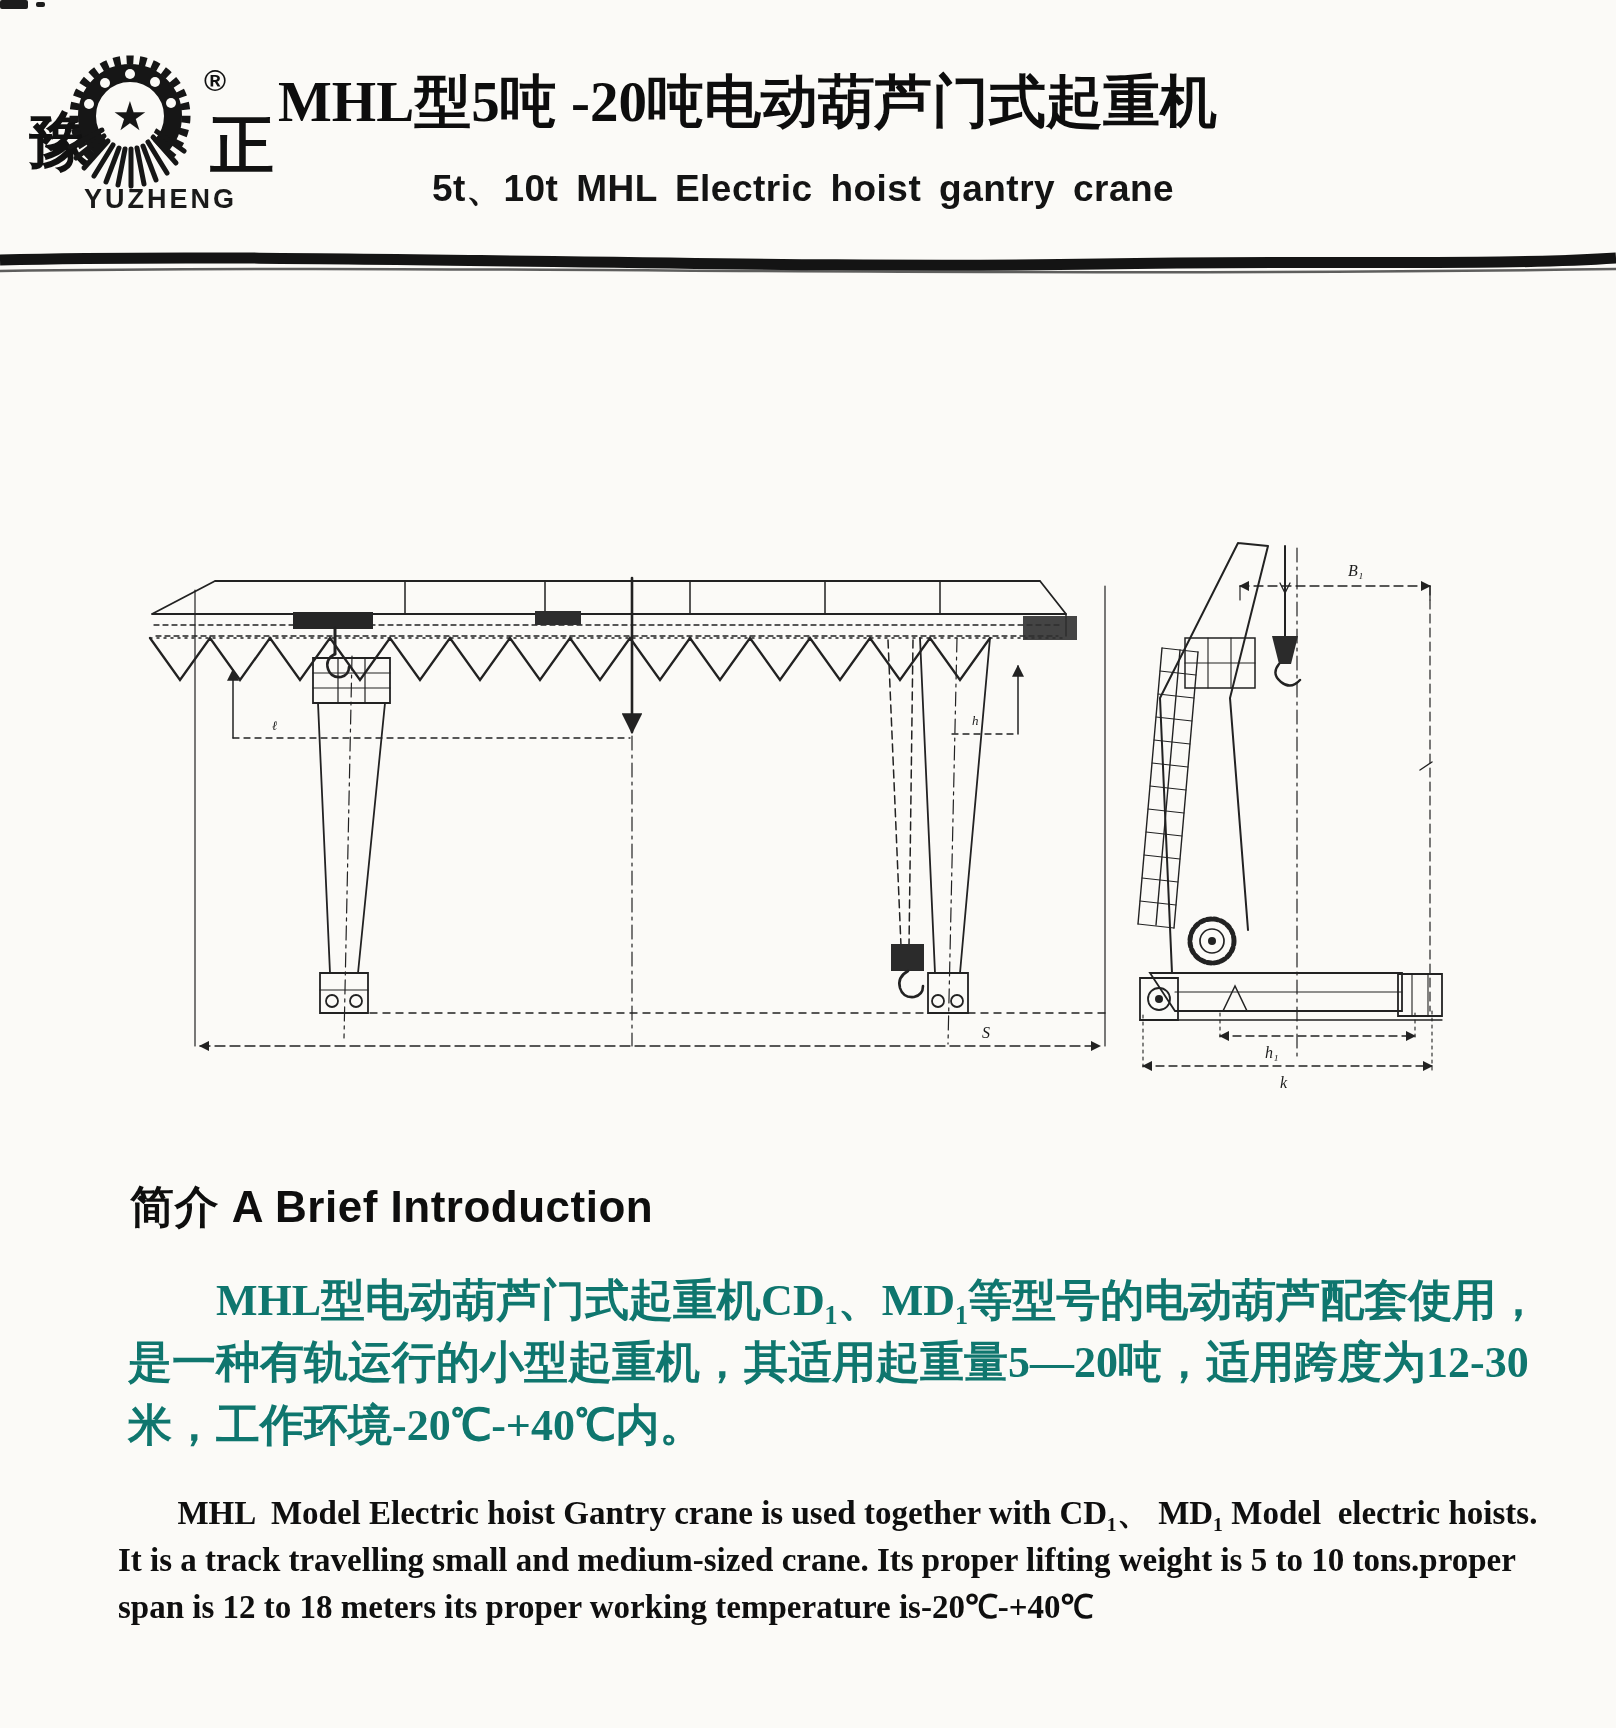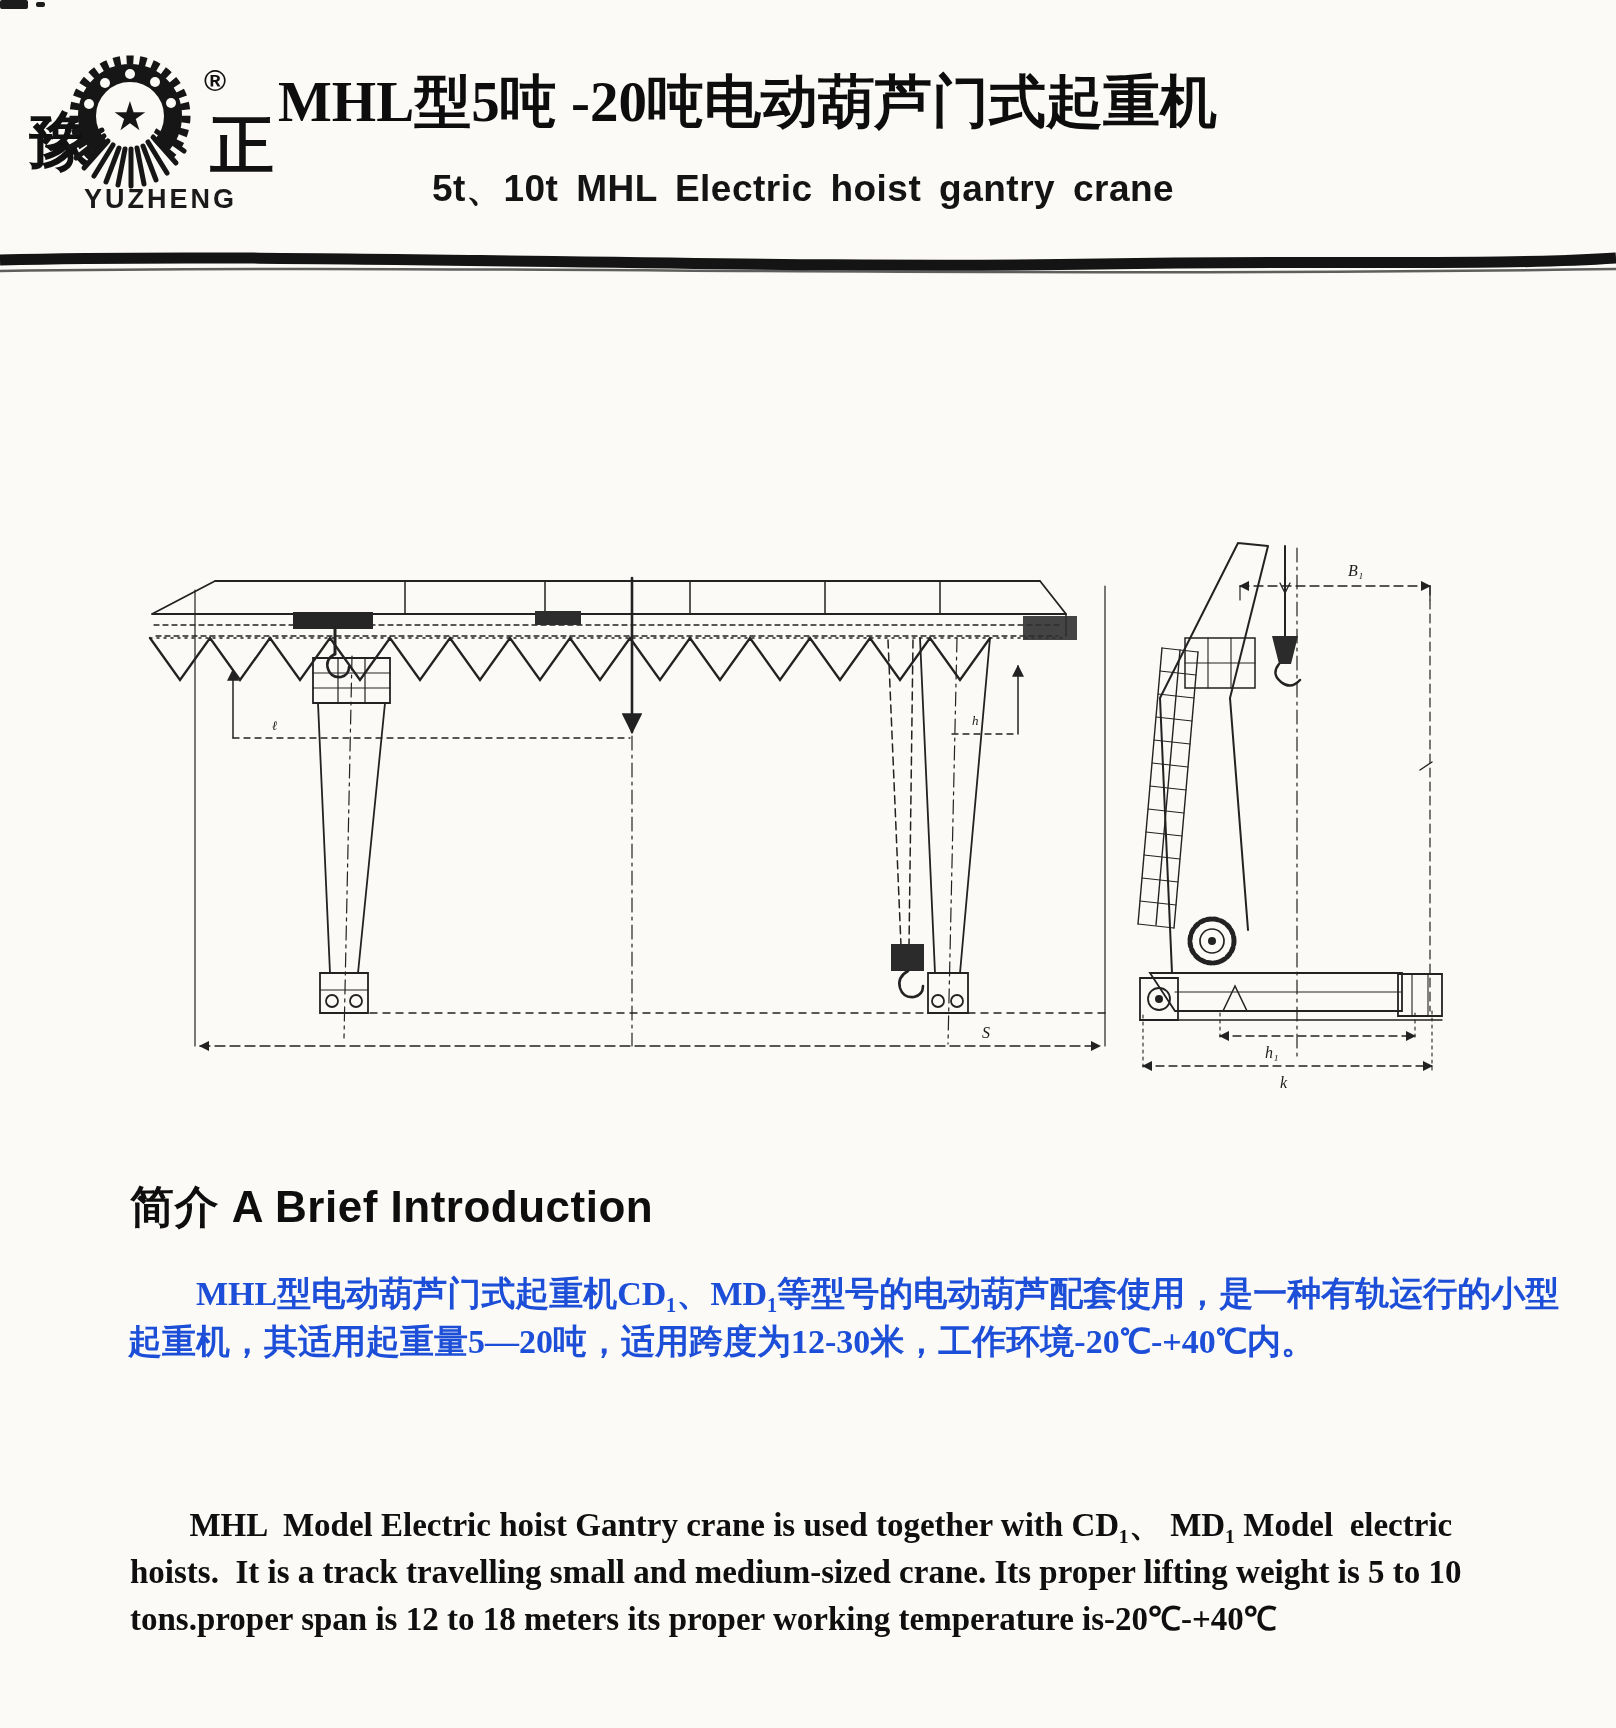--- a/index.html
+++ b/index.html
@@ -34,29 +34,29 @@
   .dimtext{font:italic 16px "Liberation Serif", serif;fill:#1c1c1c;}
   .dimtext.sm{font-size:13px;}
   
   .intro-heading{
     left:130px;top:1178px;font-size:44px;font-weight:bold;color:#0e0e0e;
     font-family:"Liberation Sans", sans-serif;letter-spacing:0.5px;
   }
   .cn-paras{
     left:128px;top:1270px;width:1452px;
     font-family:"Liberation Serif", serif;
-    font-size:34px;line-height:1.42;font-weight:600;color:#1d4ed8;
+    font-size:44px;line-height:1.42;font-weight:600;color:#0f766e;
   }
   .cn-paras p{margin:0;text-indent:2em;}
   .en-paras{
     left:118px;top:1490px;width:1424px;
     font-family:"Liberation Serif", serif;
     font-size:33px;line-height:1.42;font-weight:700;color:#0f0f0f;
   }
-  .en-paras p{margin:12px;text-indent:1.8em;white-space:pre-wrap;}
+  .en-paras p{margin:0;text-indent:1.8em;white-space:pre-wrap;}
   
   .speck{background:#1c1c1c;border-radius:2px;}
 </style>
 </head>
 <body>
 
 <div class="abs speck" style="left:0;top:0;width:28px;height:9px"></div>
 <div class="abs speck" style="left:36px;top:2px;width:9px;height:5px"></div>
 
 <div class="abs logo">

